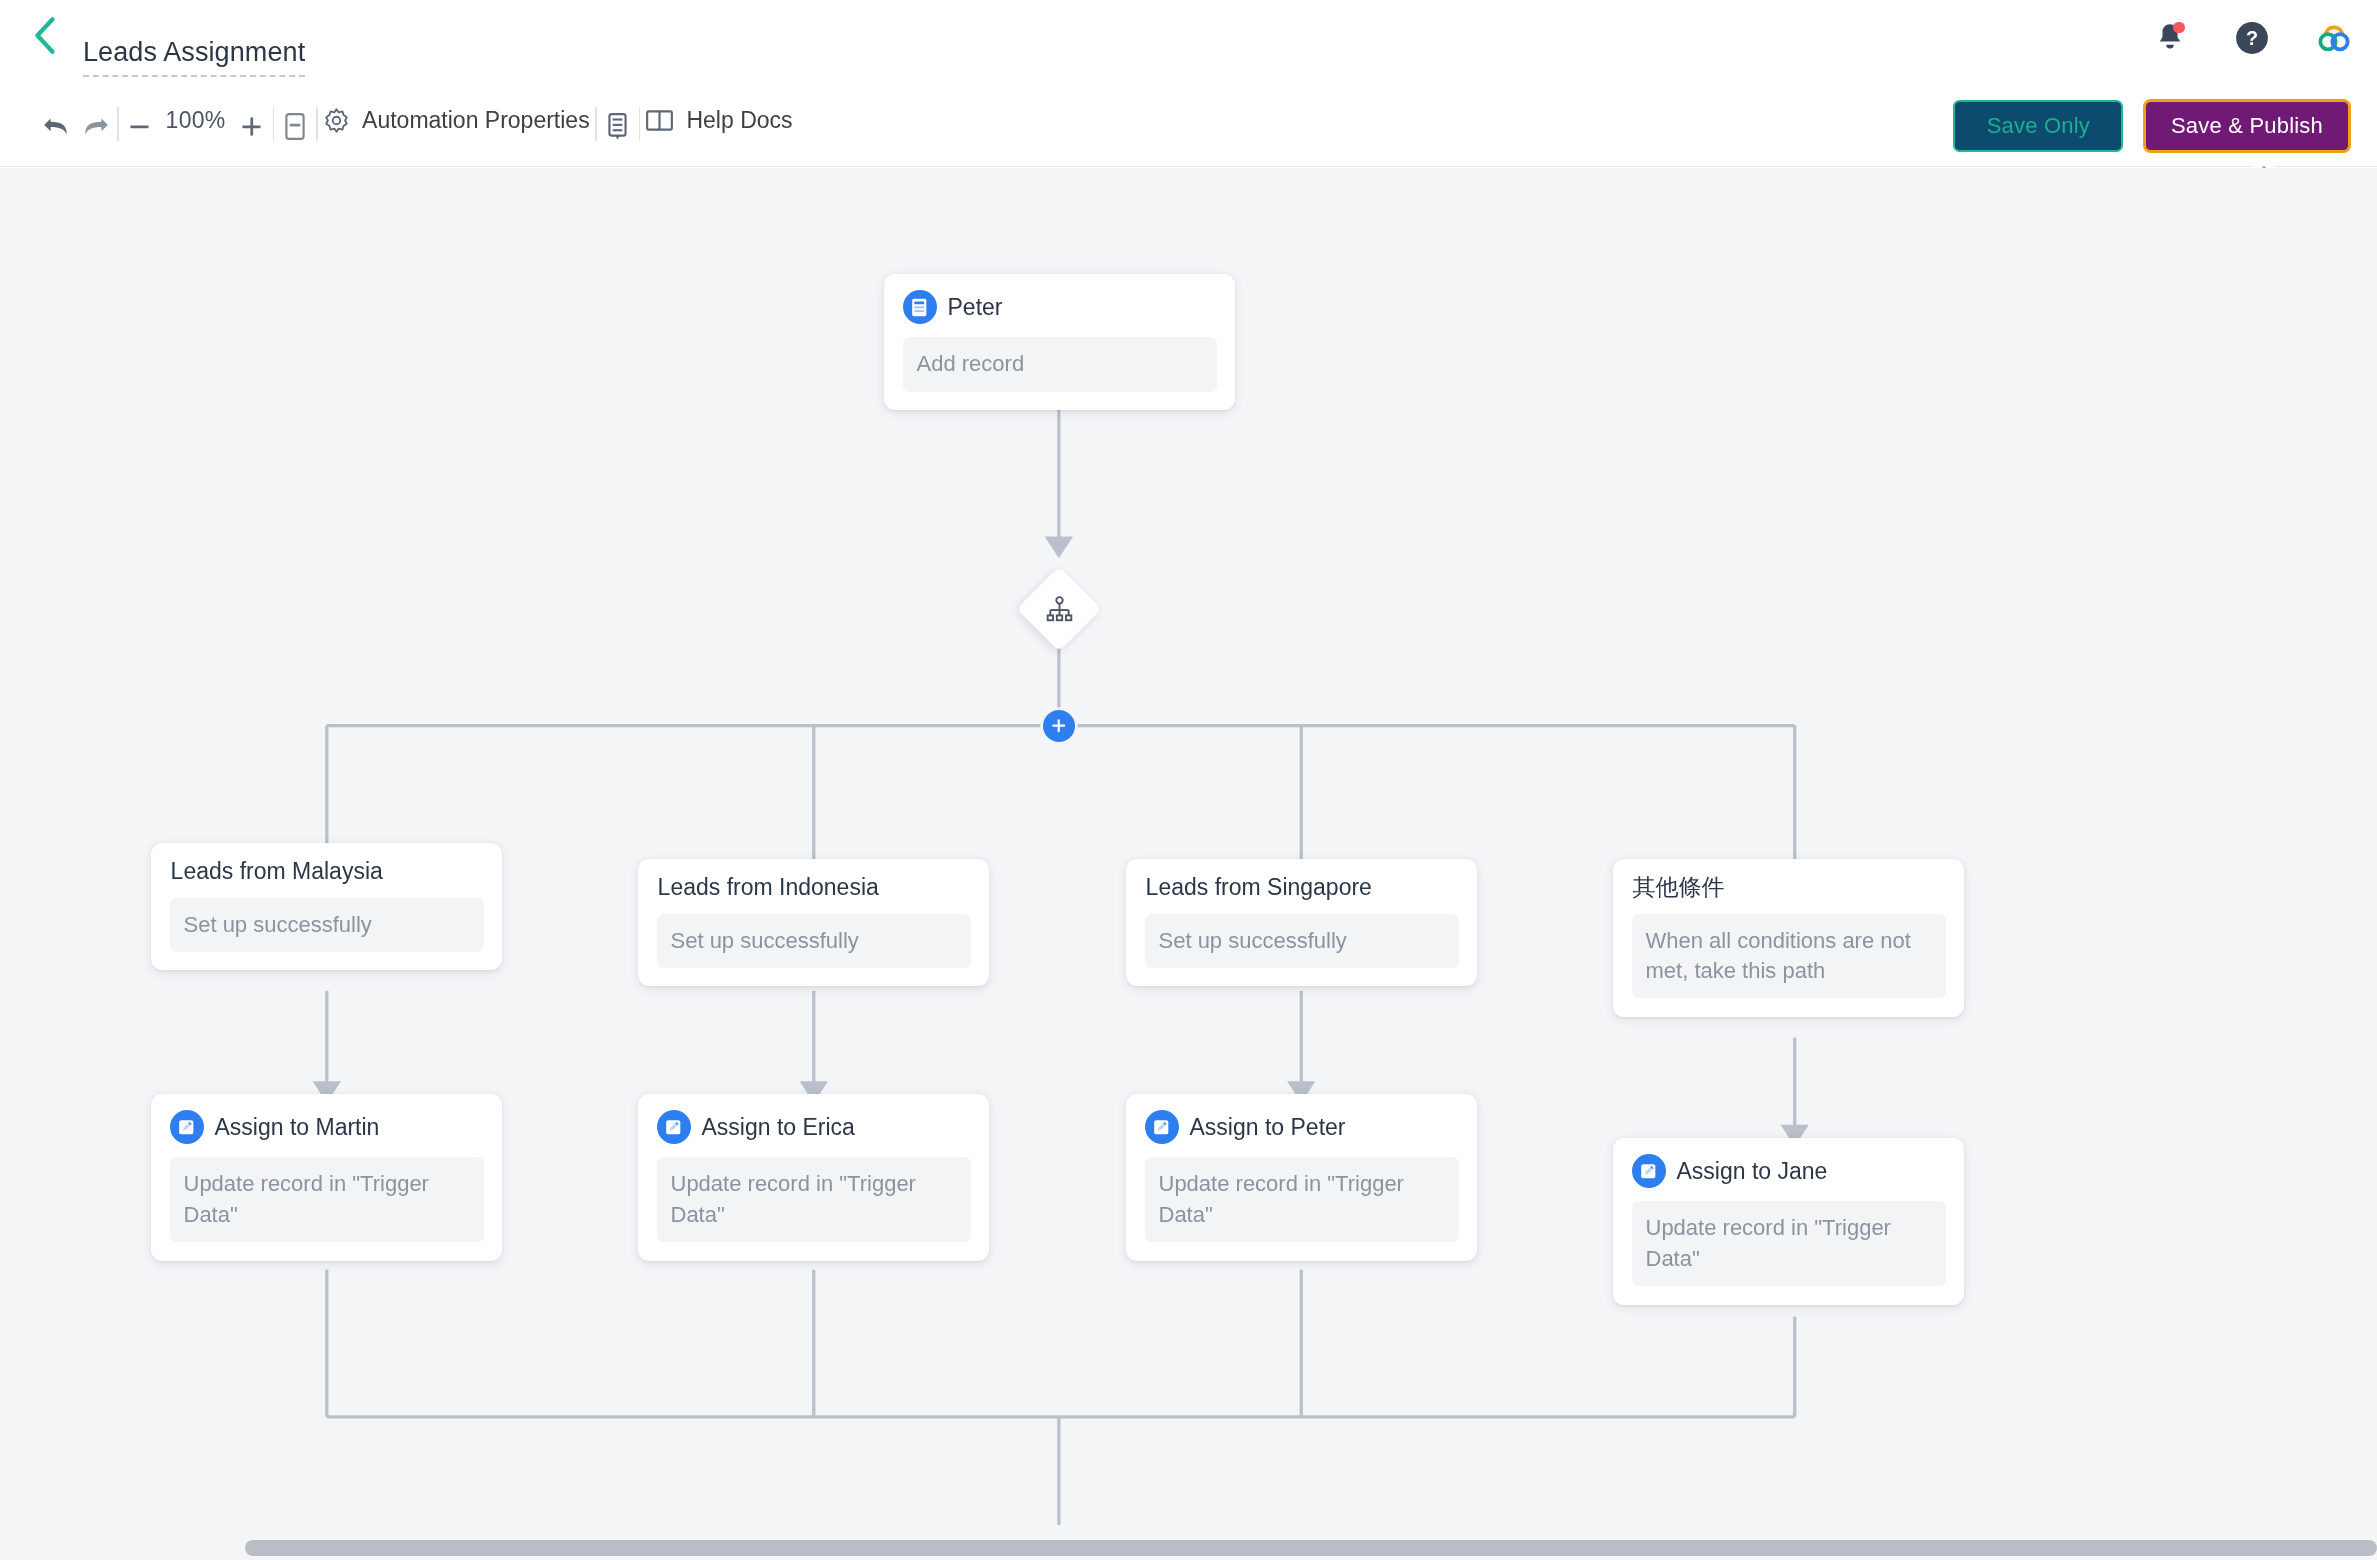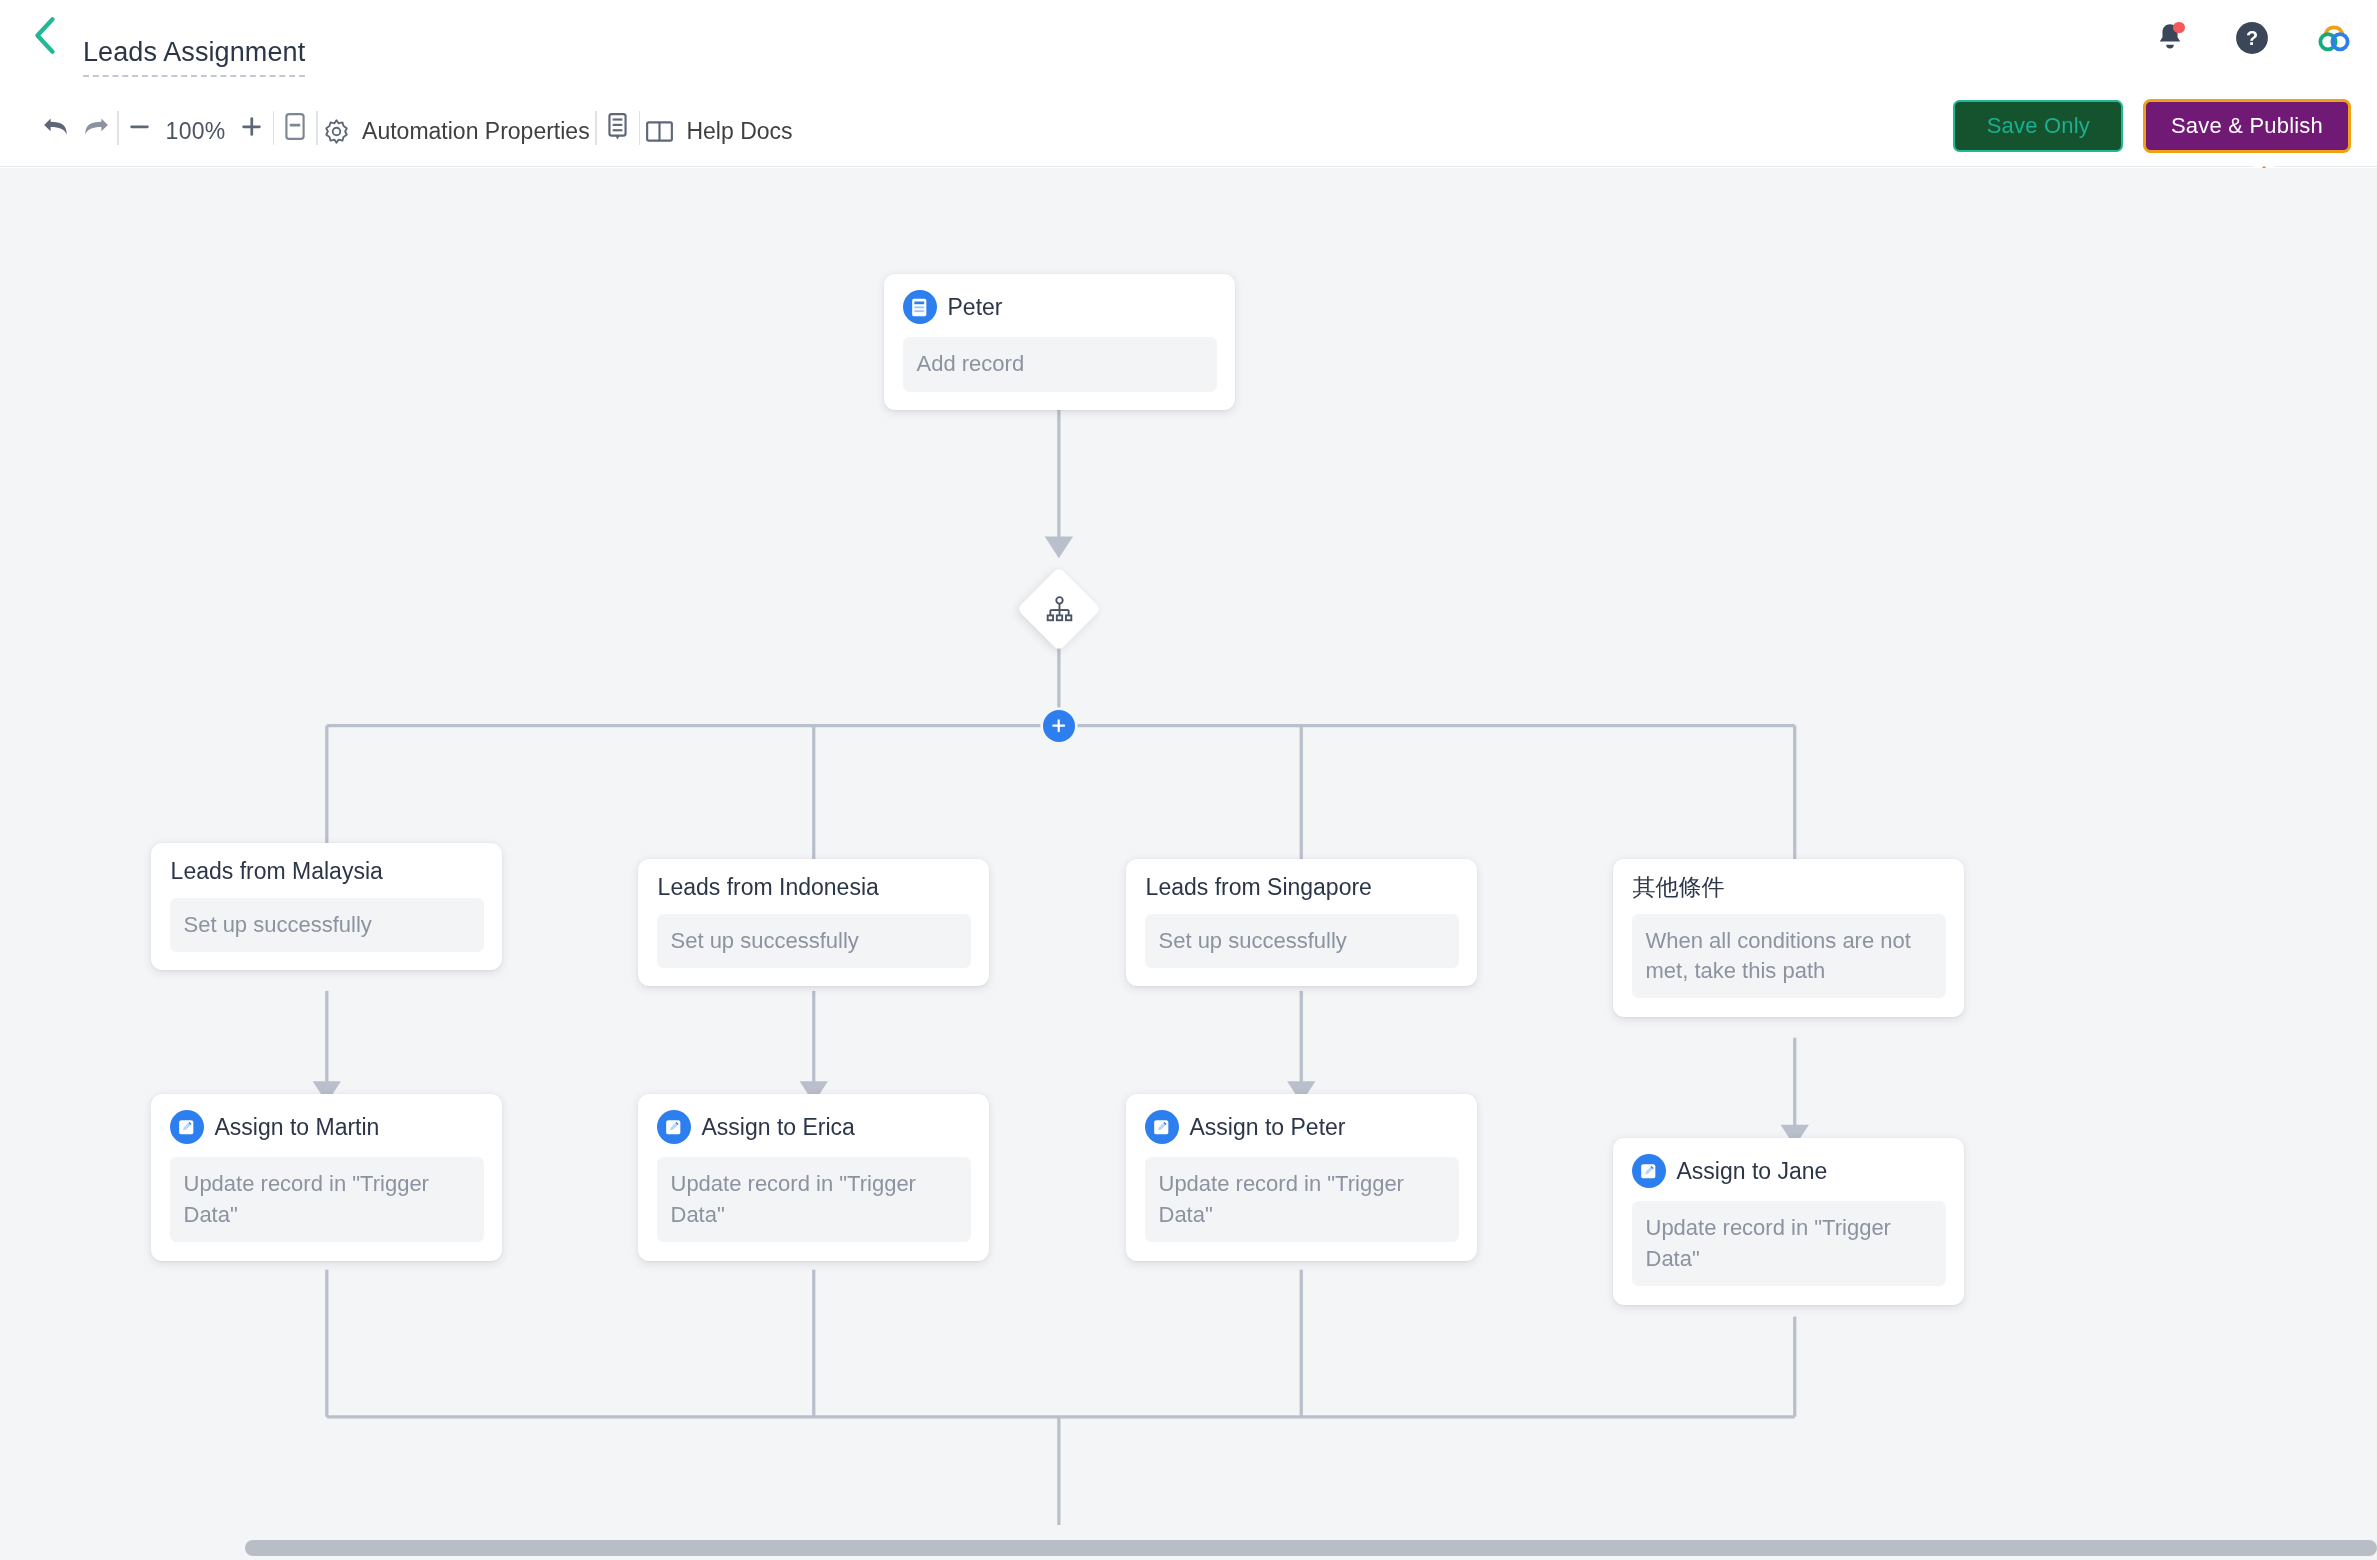--- a/index.html
+++ b/index.html
@@ -52,29 +52,29 @@
   }
   .tb-sep { width: 1.6px; height: 34px; background: #dfe2e8; }
   .zoom-val {
     font-size: 23px; color: #4a5464; min-width: 70px; text-align: center;
     letter-spacing: 0.3px;
   }
   .tb-item {
     display: flex; align-items: center; gap: 12px; cursor: pointer;
     color: #404040; font-size: 23px; padding: 0 3.3px;
   }
-  .tb-left { position: absolute; left: 37px; display: flex; align-items: flex-end; gap: 2px; }
+  .tb-left { position: absolute; left: 37px; display: flex; align-items: flex-start; gap: 2px; }
   .tb-right { position: absolute; right: 26px; display: flex; align-items: center; gap: 19.6px; }
   .btn {
     font-size: 22px; border-radius: 6.5px; cursor: pointer;
     display: flex; align-items: center; justify-content: center;
     letter-spacing: 0.2px;
   }
   .btn-outline {
-    width: 170px; height: 52px; border: 2.2px solid #21b898; color: #1cae90; background: #14532d;
+    width: 170px; height: 52px; border: 2.2px solid #21b898; color: #1cae90; background: #0c4a6e;
   }
   .btn-primary {
     width: 208px; height: 54px; background: #701a75; color: #ffffff;
     border: 3.8px solid #f0a017; border-radius: 7.6px;
   }
 
   
   .canvas {
     position: absolute; left: 0; top: 168px; width: 2377px; height: 1357px;
     background: #f4f5f7; overflow: hidden;

